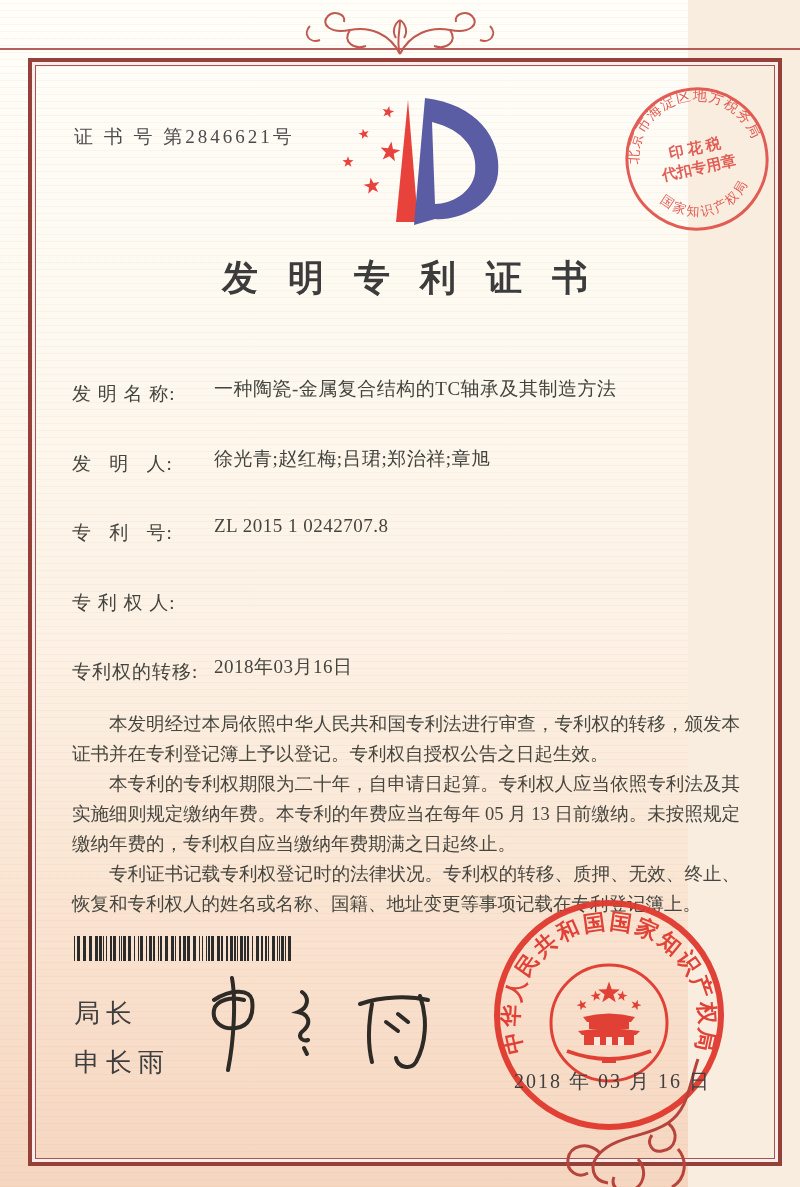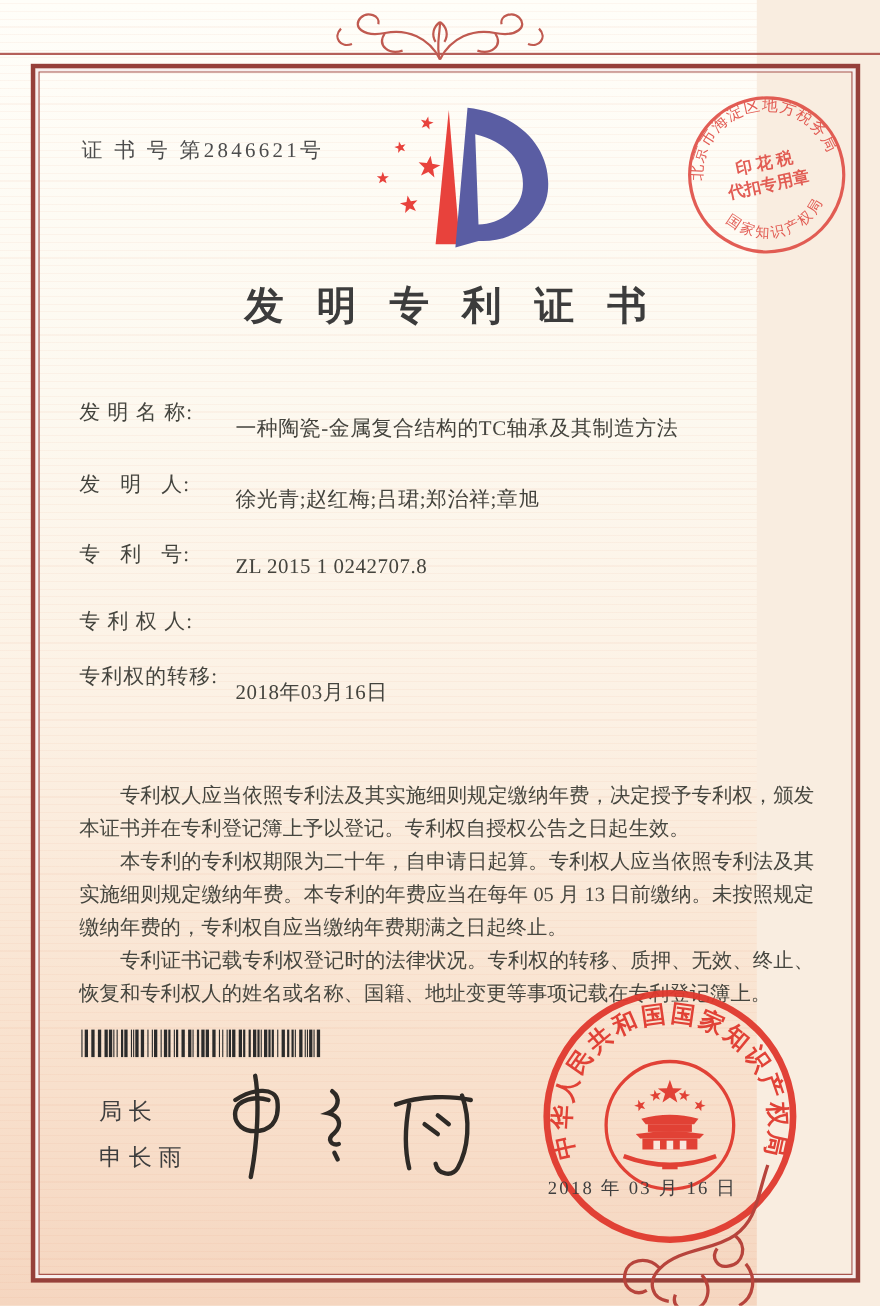--- a/index.html
+++ b/index.html
@@ -24,32 +24,32 @@
     position:absolute;left:42px;top:62px;font-size:19px;color:#4c4c4c;letter-spacing:3px;
   }
   .logo{position:absolute;left:276px;top:32px;}
   .tax-stamp{position:absolute;right:-14px;top:2px;opacity:.92;}
   .title{
     position:absolute;left:0;top:192px;width:100%;text-align:center;
     font-size:36px;font-weight:bold;color:#3c3c3c;letter-spacing:30px;text-indent:30px;margin:0;
   }
   .fields{position:absolute;left:40px;top:300px;width:670px;}
   .field-row{display:flex;margin-bottom:24.5px;font-size:19px;color:#44443e;}
-  .field-label{white-space:pre;flex:0 0 142px;letter-spacing:1px;}
+  .field-label{white-space:pre;flex:0 0 142px;letter-spacing:1px;margin-top:19px;}
   .field-value{letter-spacing:.5px;margin-top:14px;}
   .body-text{position:absolute;left:40px;top:648px;width:668px;font-size:18.5px;
     color:#46463f;line-height:1.62;text-align:justify;}
   .body-text p{margin:0;text-indent:2em;}
   .barcode{position:absolute;left:42px;top:874px;width:224px;height:25px;display:flex;align-items:stretch;}
   .barcode span{display:block;height:100%;}
-  .sig-block{position:absolute;left:58px;top:934px;font-size:21px;color:#3e3e3e;letter-spacing:6px;font-family:Liberation Serif, serif;}
+  .sig-block{position:absolute;left:42px;top:934px;font-size:26px;color:#3e3e3e;letter-spacing:6px;font-family:Liberation Serif, serif;}
   .sig-block div{margin-bottom:14px;}
   .signature{position:absolute;left:160px;top:908px;}
   .big-seal{position:absolute;left:452px;top:828px;opacity:.95;}
-  .seal-date{position:absolute;left:466px;top:1006px;font-size:17px;color:#3f3f3f;letter-spacing:2px;z-index:5;}
+  .seal-date{position:absolute;left:482px;top:1006px;font-size:20px;color:#3f3f3f;letter-spacing:2px;z-index:5;}
   .corner-ornament{position:absolute;right:-20px;bottom:-12px;}
   .top-flourish{position:absolute;left:250px;top:4px;}
   svg text{font-family:"Liberation Serif","DejaVu Serif",serif;}
 </style>
 </head>
 <body>
 
 <div class="page">
 
   <div class="top-line"></div>
@@ -126,21 +126,21 @@
       <div class="field-row">
         <span class="field-label">专 利 权 人:</span>
       </div>
       <div class="field-row">
         <span class="field-label">专利权的转移:</span>
         <span class="field-value">2018年03月16日</span>
       </div>
     </div>
 
     <div class="body-text">
-      <p>专利权人应当依照专利法及其实施细则规定缴纳年费，决定授予专利权，颁发本证书并在专利登记簿上予以登记。专利权自授权公告之日起生效。</p>
+      <p>本发明经过本局依照中华人民共和国专利法进行审查，专利权的转移，颁发本证书并在专利登记簿上予以登记。专利权自授权公告之日起生效。</p>
       <p>本专利的专利权期限为二十年，自申请日起算。专利权人应当依照专利法及其实施细则规定缴纳年费。本专利的年费应当在每年 05 月 13 日前缴纳。未按照规定缴纳年费的，专利权自应当缴纳年费期满之日起终止。</p>
       <p>专利证书记载专利权登记时的法律状况。专利权的转移、质押、无效、终止、恢复和专利权人的姓名或名称、国籍、地址变更等事项记载在专利登记簿上。</p>
     </div>
 
     <div class="barcode">
         <span style="width: 1px; background: rgb(43, 43, 43); margin-right: 2px;"></span>
         <span style="width: 3px; background: rgb(43, 43, 43); margin-right: 3px;"></span>
         <span style="width: 3px; background: rgb(43, 43, 43); margin-right: 3px;"></span>
         <span style="width: 3px; background: rgb(43, 43, 43); margin-right: 3px;"></span>
         <span style="width: 3px; background: rgb(43, 43, 43); margin-right: 1px;"></span>

